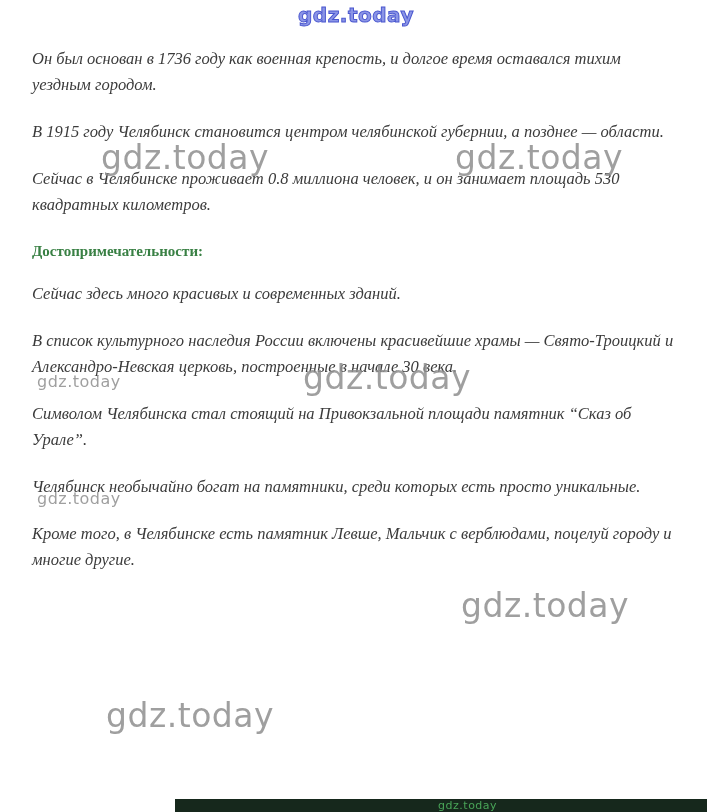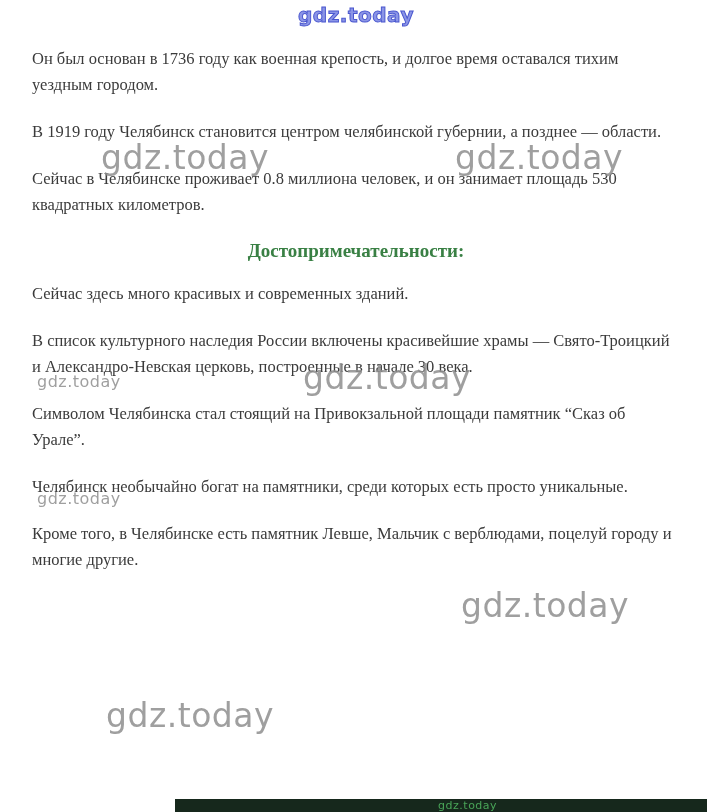--- a/index.html
+++ b/index.html
@@ -20,29 +20,29 @@
   .content {
     position: relative;
     padding: 46px 27px 0 27px;
     z-index: 1;
   }
   .content p {
     margin: 0 0 21px 0;
     font-size: 16.5px;
     line-height: 26px;
     color: #3b3b3b;
+    font-style: italic;
   }
   .content h2 {
     margin: 6px 0 18px 0;
-    font-size: 19px;
+    font-size: 15px;
     line-height: 24px;
     font-weight: bold;
     color: #398044;
     font-family: "Liberation Serif", "DejaVu Serif", serif;
-    text-align: center;
   }
   .wm {
     position: absolute;
     z-index: 2;
     font-family: "DejaVu Sans", "Liberation Sans", sans-serif;
     white-space: nowrap;
     pointer-events: none;
     letter-spacing: 0.5px;
   }
   .wm-top {
@@ -95,21 +95,21 @@
 </style>
 </head>
 <body>
 
 <div class="page">
 
   <div class="wm wm-top">gdz.today</div>
 
   <div class="content" id="content">
       <p>Он был основан в 1736 году как военная крепость, и долгое время оставался тихим уездным городом.</p>
-      <p>В 1919 году Челябинск становится центром челябинской губернии, а позднее — области.</p>
+      <p>В 1915 году Челябинск становится центром челябинской губернии, а позднее — области.</p>
       <p>Сейчас в Челябинске проживает 0.8 миллиона человек, и он занимает площадь 530 квадратных километров.</p>
       <h2>Достопримечательности:</h2>
       <p>Сейчас здесь много красивых и современных зданий.</p>
       <p>В список культурного наследия России включены красивейшие храмы — Свято-Троицкий и Александро-Невская церковь, построенные в начале 30 века.</p>
       <p>Символом Челябинска стал стоящий на Привокзальной площади памятник “Сказ об Урале”.</p>
       <p>Челябинск необычайно богат на памятники, среди которых есть просто уникальные.</p>
       <p>Кроме того, в Челябинске есть памятник Левше, Мальчик с верблюдами, поцелуй городу и многие другие.</p>
     </div>
 
   <div class="wm wm-gray-lg wm1">gdz.today</div>

